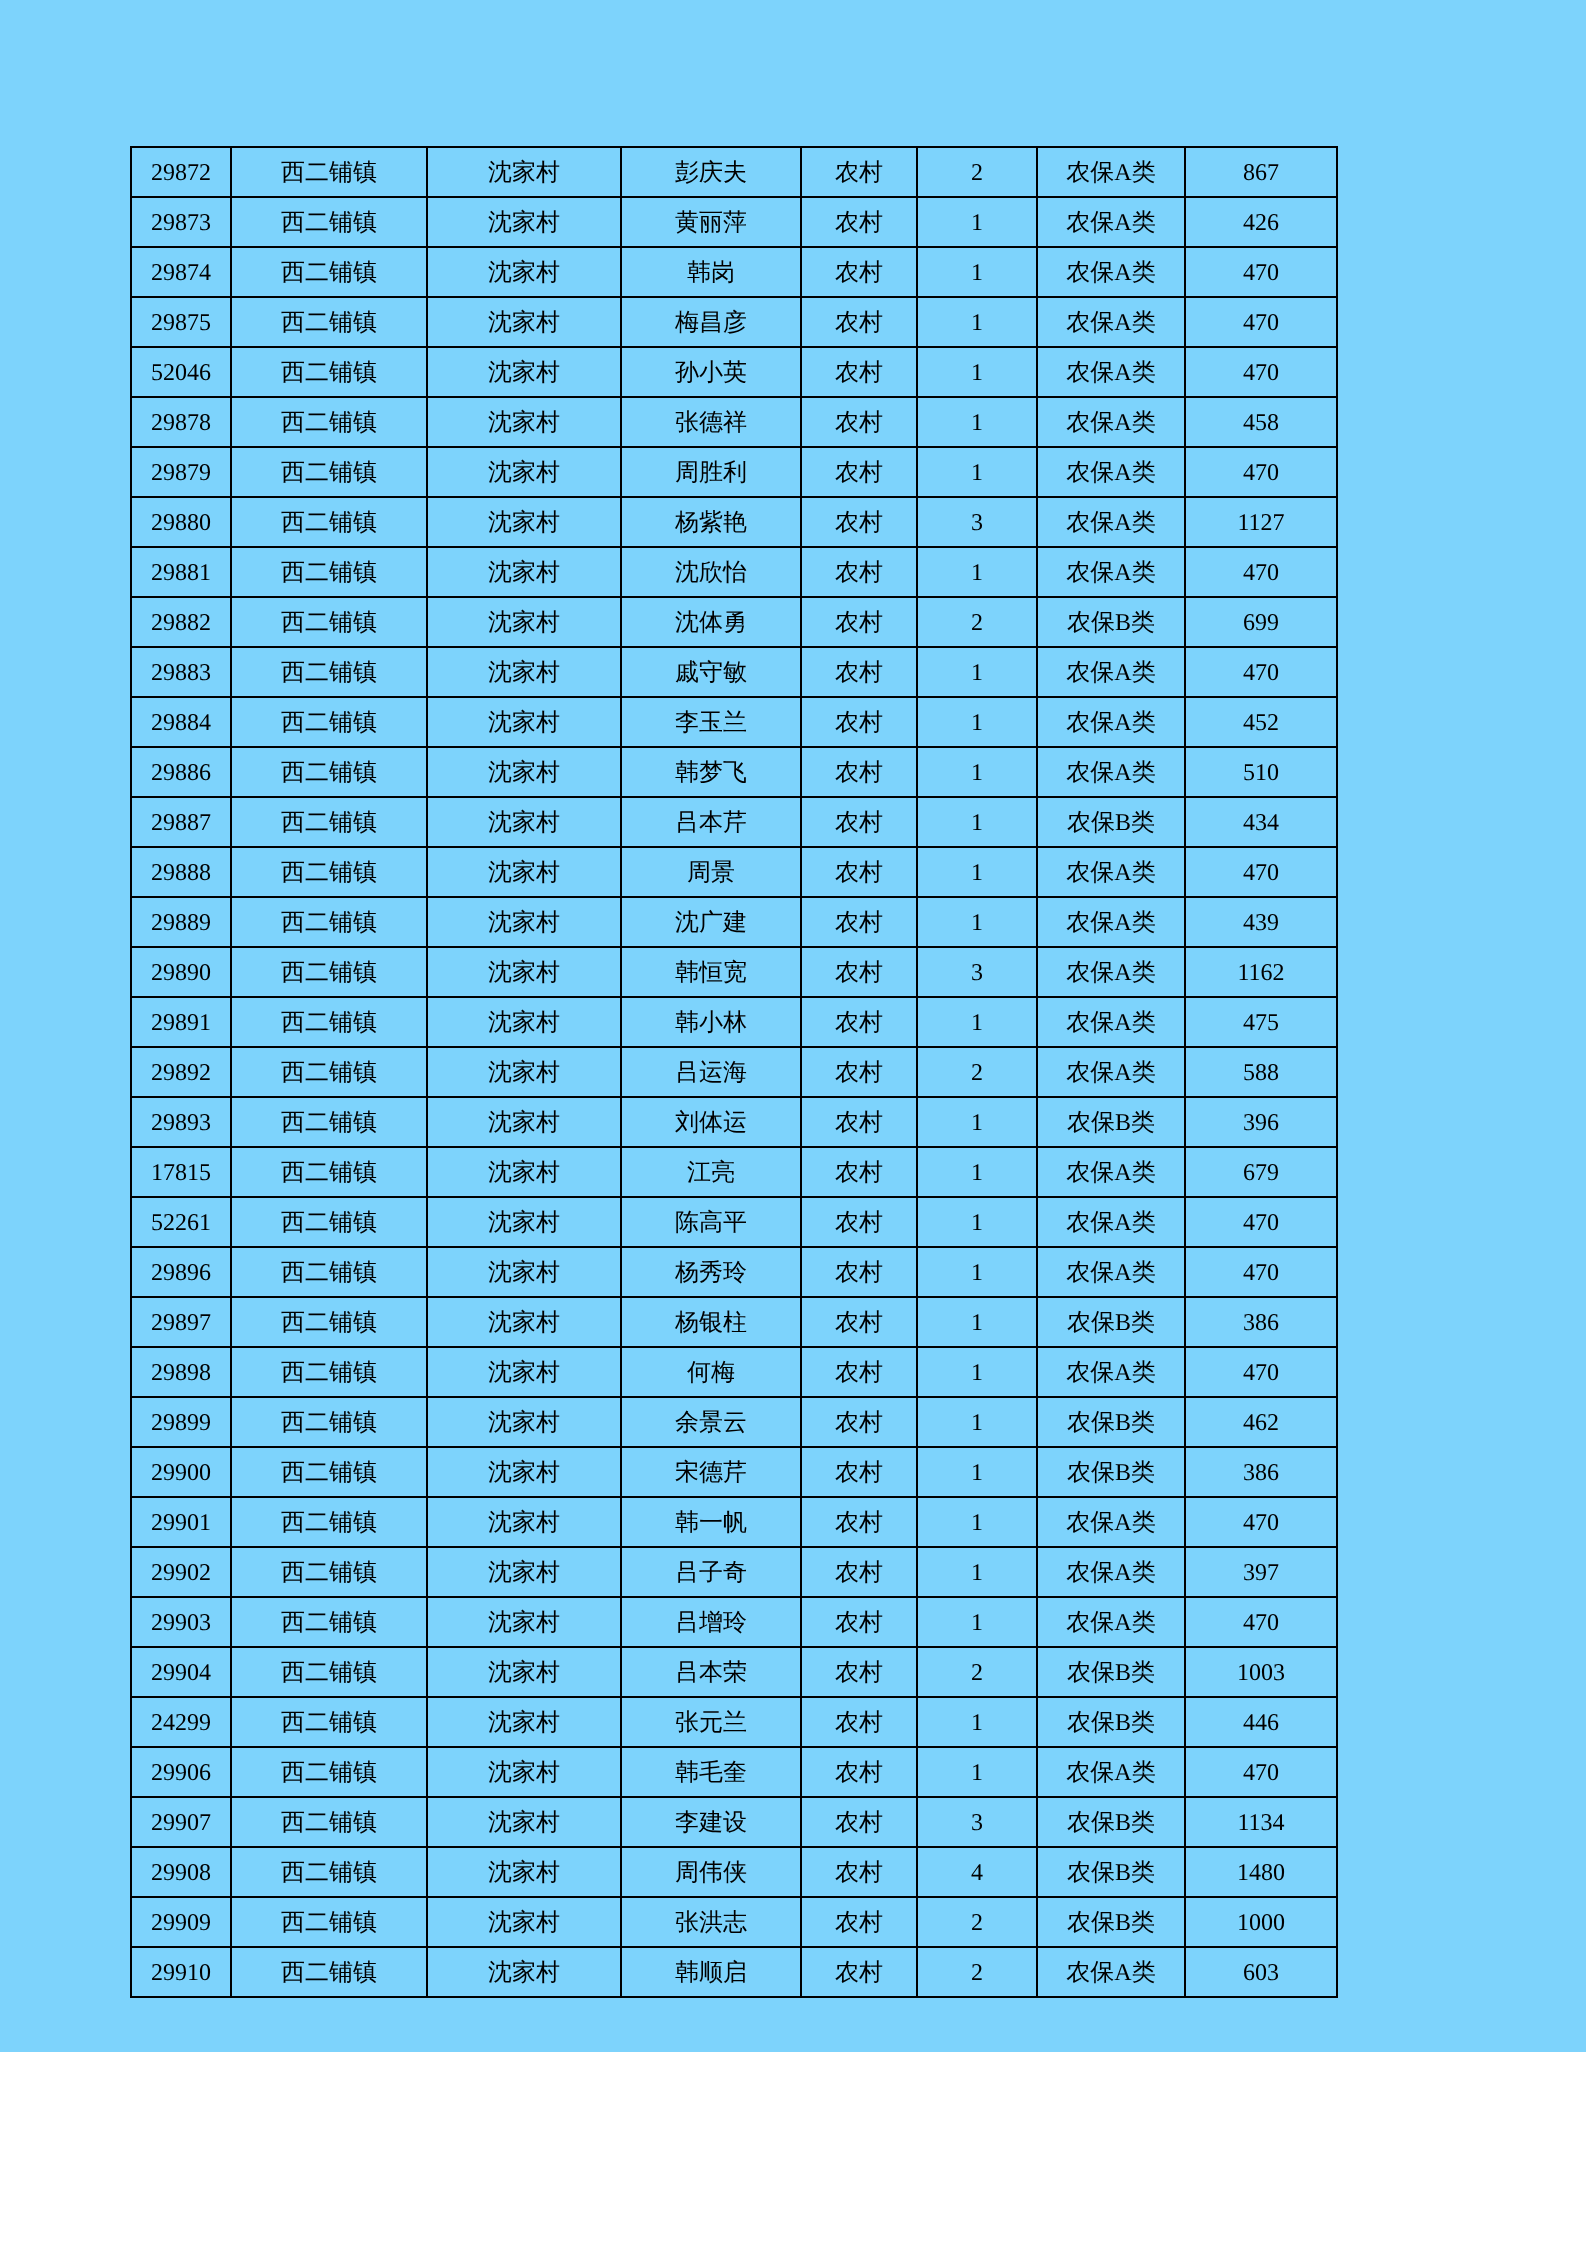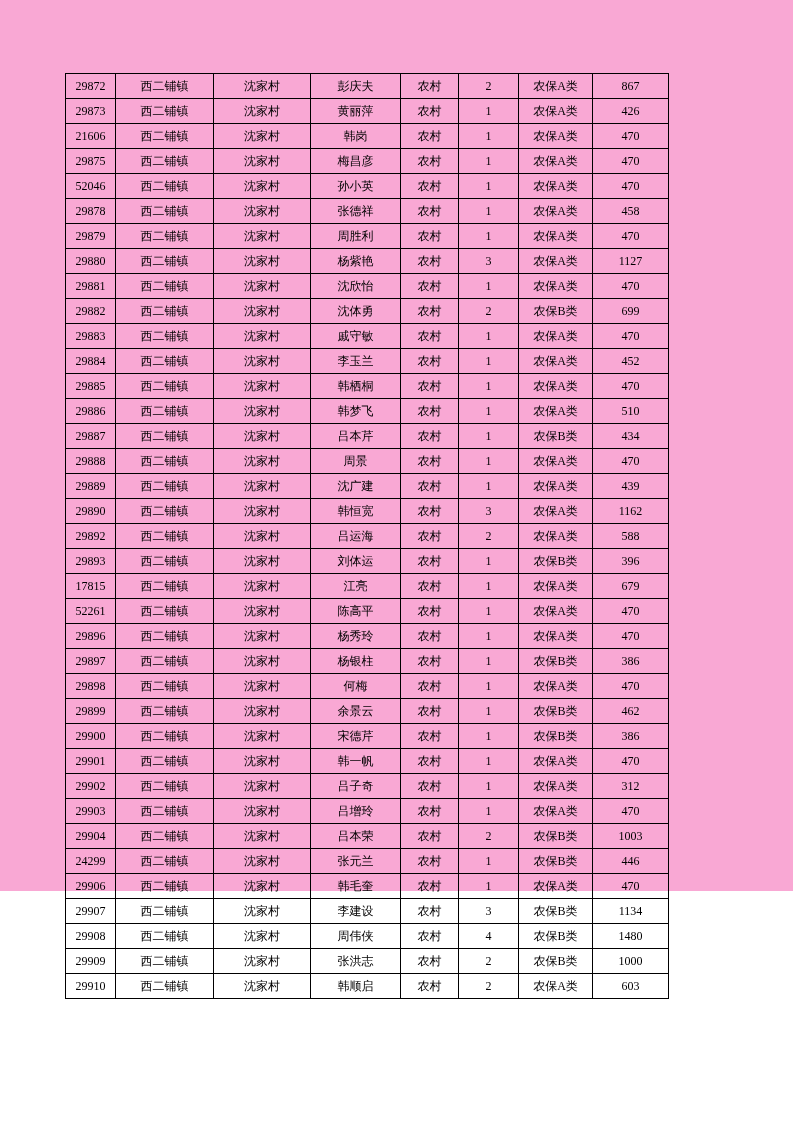--- a/index.html
+++ b/index.html
@@ -11,22 +11,22 @@
     height: 1122px;
     background: #ffffff;
     position: relative;
     font-family: "Liberation Serif", "DejaVu Serif", serif;
   }
   .page {
     position: absolute;
     left: 0;
     top: 0;
     width: 793px;
-    height: 891px;
-    background: #f9a8d4;
+    height: 1026px;
+    background: #7dd3fc;
   }
   table.records {
     position: absolute;
     left: 65px;
     top: 73px;
     border-collapse: collapse;
     table-layout: fixed;
   }
   table.records td {
     border: 1px solid #000000;
@@ -78,21 +78,21 @@
           <td>29873</td>
           <td>西二铺镇</td>
           <td>沈家村</td>
           <td>黄丽萍</td>
           <td>农村</td>
           <td>1</td>
           <td>农保A类</td>
           <td>426</td>
         </tr>
         <tr>
-          <td>21606</td>
+          <td>29874</td>
           <td>西二铺镇</td>
           <td>沈家村</td>
           <td>韩岗</td>
           <td>农村</td>
           <td>1</td>
           <td>农保A类</td>
           <td>470</td>
         </tr>
         <tr>
           <td>29875</td>
@@ -178,30 +178,20 @@
           <td>29884</td>
           <td>西二铺镇</td>
           <td>沈家村</td>
           <td>李玉兰</td>
           <td>农村</td>
           <td>1</td>
           <td>农保A类</td>
           <td>452</td>
         </tr>
         <tr>
-          <td>29885</td>
-          <td>西二铺镇</td>
-          <td>沈家村</td>
-          <td>韩栖桐</td>
-          <td>农村</td>
-          <td>1</td>
-          <td>农保A类</td>
-          <td>470</td>
-        </tr>
-        <tr>
           <td>29886</td>
           <td>西二铺镇</td>
           <td>沈家村</td>
           <td>韩梦飞</td>
           <td>农村</td>
           <td>1</td>
           <td>农保A类</td>
           <td>510</td>
         </tr>
         <tr>
@@ -238,20 +228,30 @@
           <td>29890</td>
           <td>西二铺镇</td>
           <td>沈家村</td>
           <td>韩恒宽</td>
           <td>农村</td>
           <td>3</td>
           <td>农保A类</td>
           <td>1162</td>
         </tr>
         <tr>
+          <td>29891</td>
+          <td>西二铺镇</td>
+          <td>沈家村</td>
+          <td>韩小林</td>
+          <td>农村</td>
+          <td>1</td>
+          <td>农保A类</td>
+          <td>475</td>
+        </tr>
+        <tr>
           <td>29892</td>
           <td>西二铺镇</td>
           <td>沈家村</td>
           <td>吕运海</td>
           <td>农村</td>
           <td>2</td>
           <td>农保A类</td>
           <td>588</td>
         </tr>
         <tr>
@@ -345,21 +345,21 @@
           <td>470</td>
         </tr>
         <tr>
           <td>29902</td>
           <td>西二铺镇</td>
           <td>沈家村</td>
           <td>吕子奇</td>
           <td>农村</td>
           <td>1</td>
           <td>农保A类</td>
-          <td>312</td>
+          <td>397</td>
         </tr>
         <tr>
           <td>29903</td>
           <td>西二铺镇</td>
           <td>沈家村</td>
           <td>吕增玲</td>
           <td>农村</td>
           <td>1</td>
           <td>农保A类</td>
           <td>470</td>

